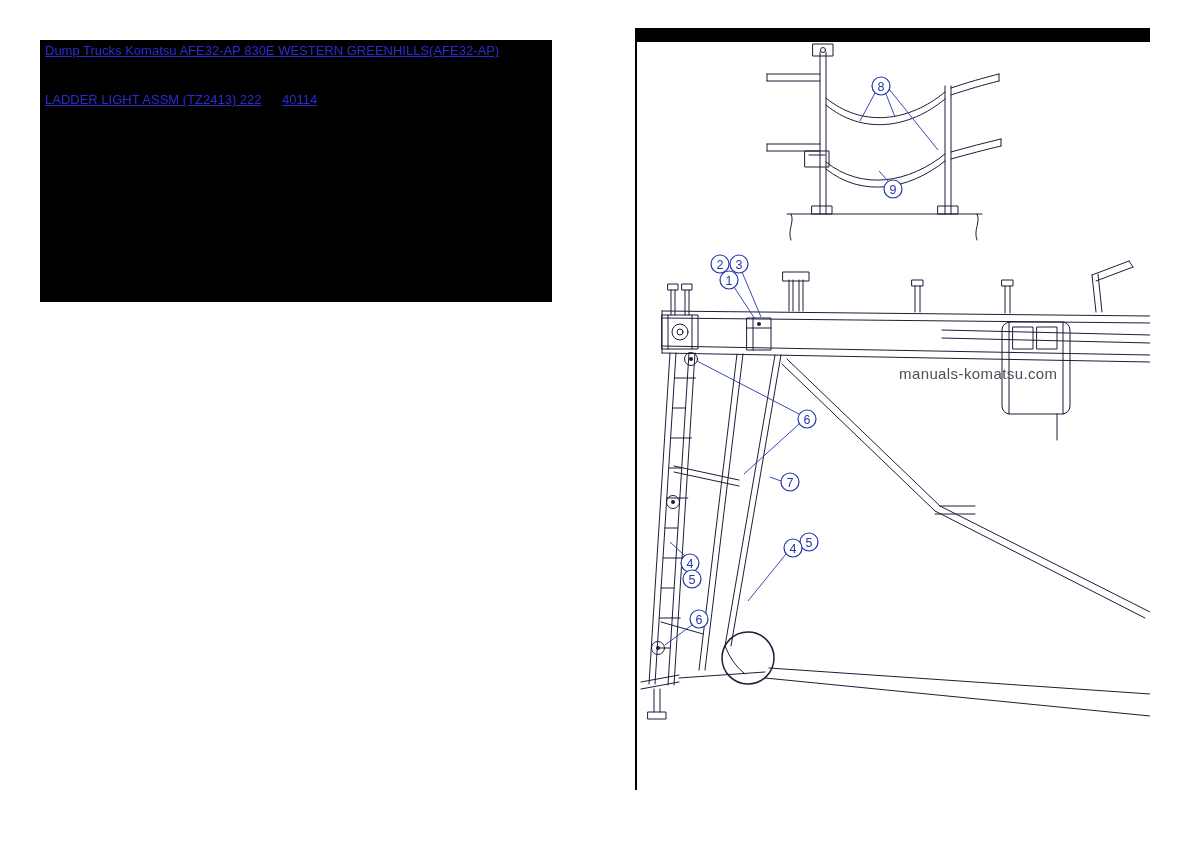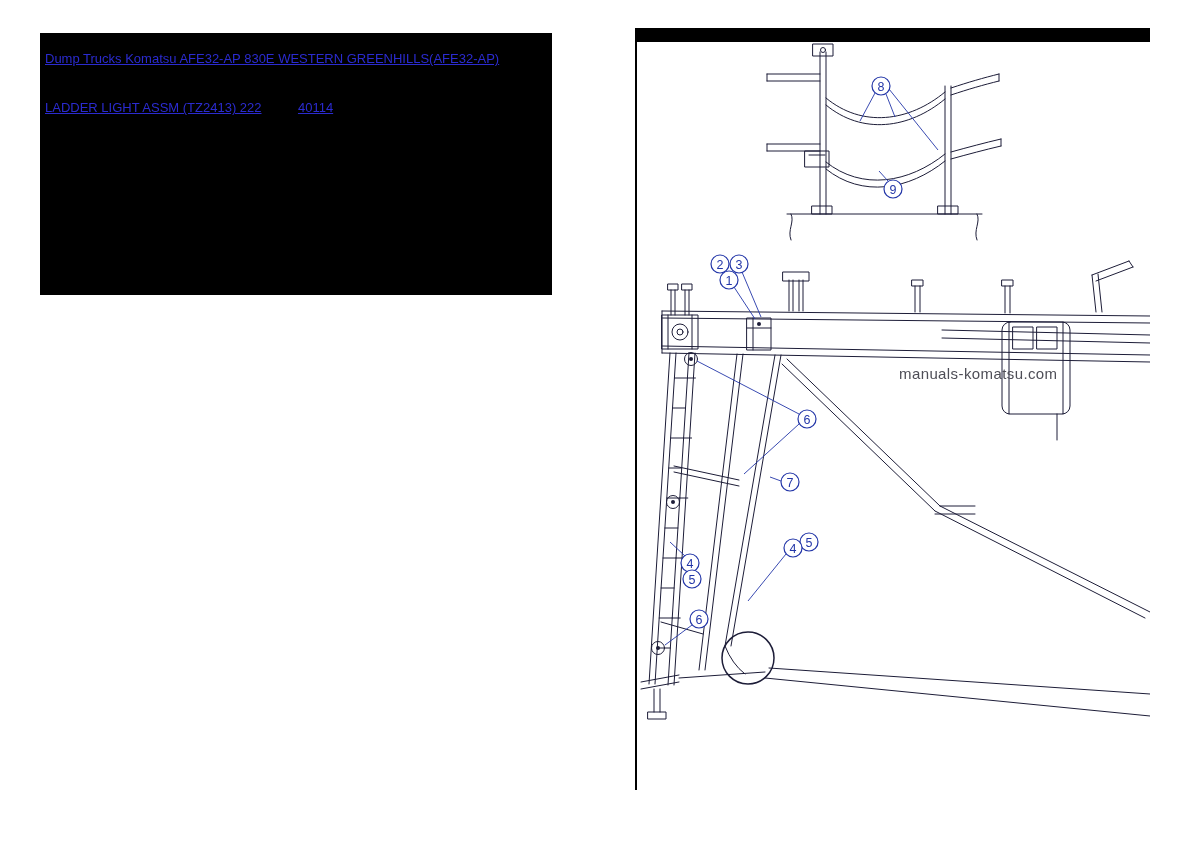--- a/index.html
+++ b/index.html
@@ -9,34 +9,34 @@
     --watermark-color:#4e4e57;
     --panel-bg:#000000;
   }
   *{box-sizing:border-box;margin:0;padding:0;}
   html,body{background:#fff;}
   body{font-family:"Liberation Sans",sans-serif;}
   .page{position:relative;width:1190px;height:842px;background:#fff;overflow:hidden;}
 
   
   .info-panel{
-    position:absolute;left:40px;top:33px;width:512px;height:262px;
+    position:absolute;left:40px;top:40px;width:512px;height:262px;
     background:var(--panel-bg);
-    padding:17px 6px 0 5px;
+    padding:2px 6px 0 5px;
   }
   .info-panel a{
     color:var(--link-color);
     font-size:13px;
     text-decoration:underline;
     cursor:pointer;
     white-space:nowrap;
   }
   .link-row{display:block;line-height:15px;}
   .link-row.second{margin-top:33px;}
-  .link-row.second a + a{margin-left:32px;}
+  .link-row.second a + a{margin-left:16px;}
 
   
   .diagram-panel{
     position:absolute;left:635px;top:28px;width:515px;height:762px;
     border-left:2px solid #000;
     background:#fff;
   }
   .diagram-panel svg{display:block;}
 
   .art{stroke:var(--line-color);fill:none;stroke-width:1;stroke-linecap:round;stroke-linejoin:round;}

